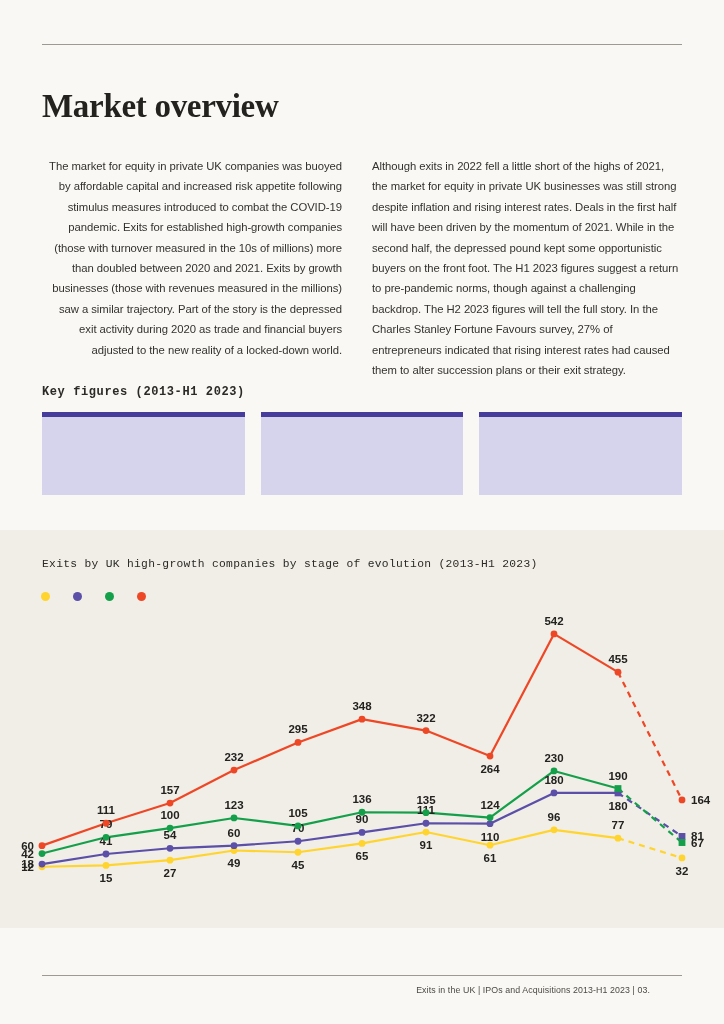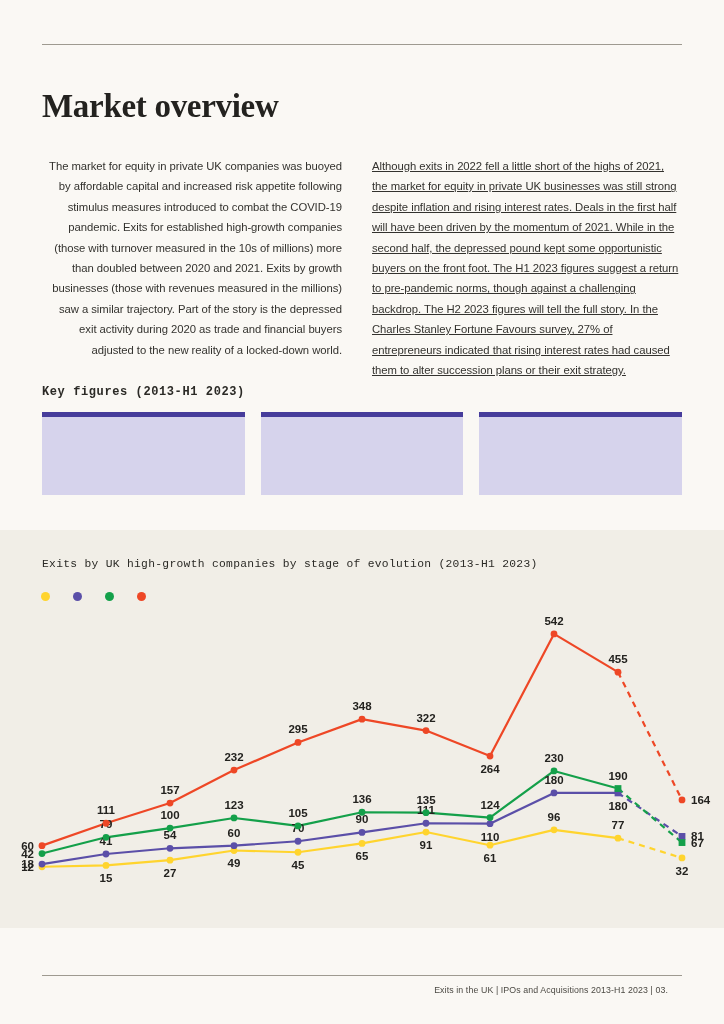--- a/index.html
+++ b/index.html
@@ -23,21 +23,21 @@
     font-weight: bold; font-size: 33px; letter-spacing: -0.3px;
     color: #23221F;
   }
 
   .col {
     position: absolute; top: 156px;
     font-size: 11.3px; line-height: 20.4px; color: #33322E;
     letter-spacing: -0.05px;
   }
   .col-left  { left: 42px;  width: 300px; text-align: right; }
-  .col-right { left: 372px; width: 310px; text-decoration: underline; }
+  .col-right { left: 372px; width: 310px; }
 
   .kf-heading {
     position: absolute; left: 42px; top: 385px;
     font-family: "Liberation Mono", monospace;
     font-weight: bold; font-size: 12px; letter-spacing: 0.6px;
     color: #2B2A26;
   }
 
   .cards { position: absolute; left: 42px; top: 412px; width: 640px;
            display: flex; gap: 16px; }
@@ -81,21 +81,21 @@
     position: absolute; left: 0; top: 334px; width: 724px;
     display: flex; font-size: 10.6px; color: #33322E;
   }
   .xtick { text-align: center; }
 
   .foot-rule {
     position: absolute; left: 42px; top: 975px; width: 640px; height: 1px;
     background: #9E9A90;
   }
   .footer {
-    position: absolute; right: 36px; top: 985px;
+    position: absolute; right: 54px; top: 985px;
     font-size: 8.8px; color: #4C4A44; letter-spacing: 0.1px;
   }
 </style>
 </head>
 <body>
 
 <div class="page">
 
   <div class="top-rule"></div>
 

